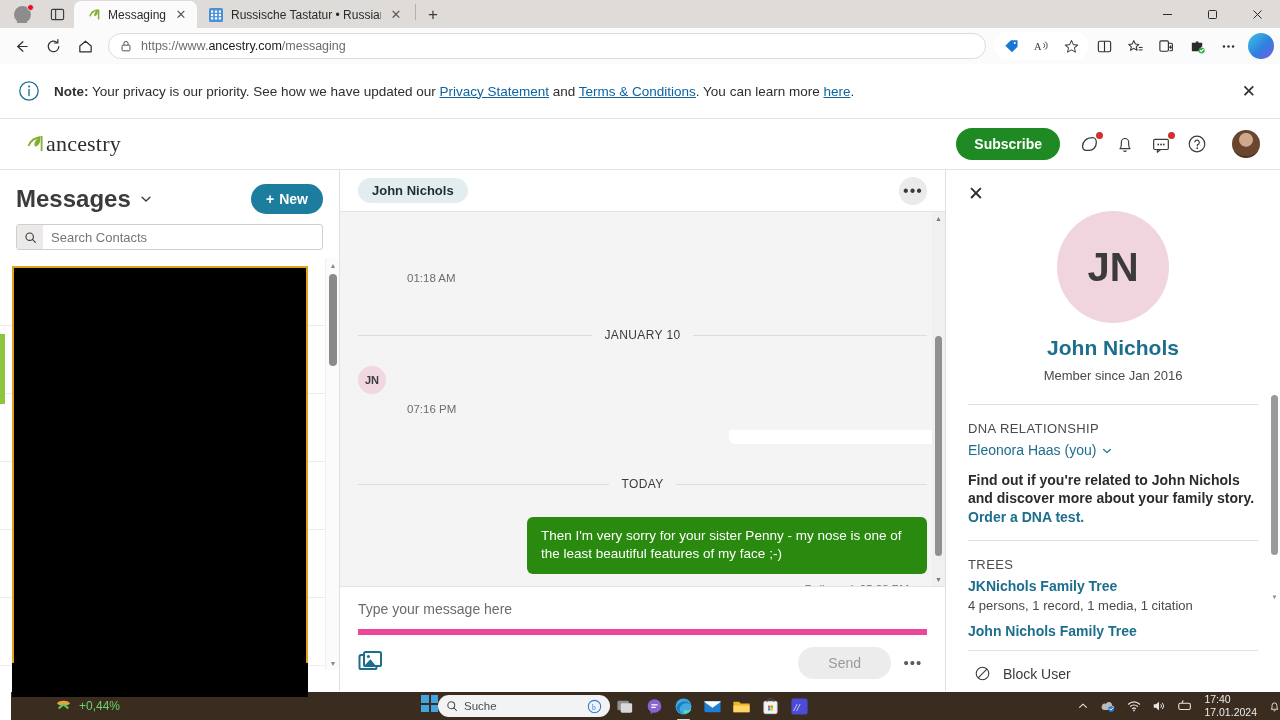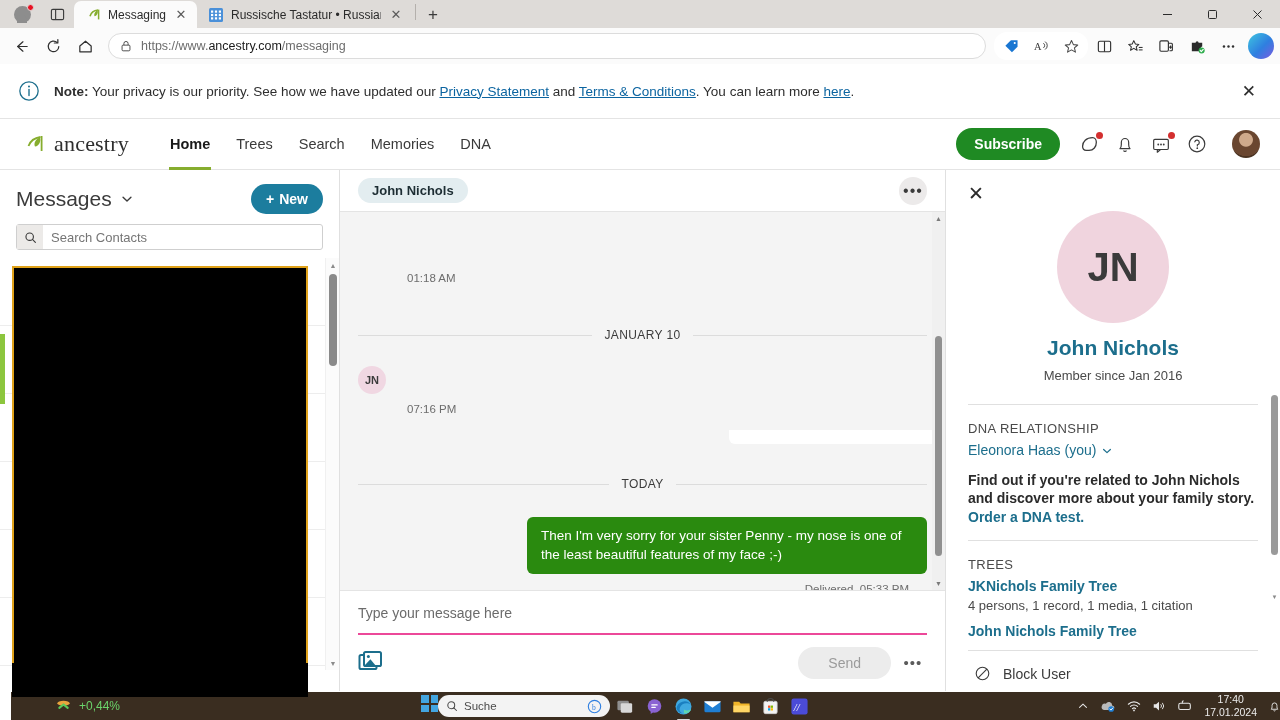--- a/index.html
+++ b/index.html
@@ -95,21 +95,21 @@
   }
   .notice .txt { font-size: 13.5px; color: #2e2e2e; flex: 1 1 auto; }
   .notice .txt b { font-weight: 700; }
   .notice a { color: #0b64a0; text-decoration: underline; }
   .notice .x { font-size: 17px; color: #2e2e2e; padding: 4px 6px; line-height: 1; }
 
   .ancnav {
     height: 51px; border-bottom: 1px solid #e4e4e4; display: flex; align-items: center;
     padding: 0 20px; background: #fff;
   }
-  .logo { display: flex; align-items: flex-end; gap: 8px; margin-right: 28px; }
+  .logo { display: flex; align-items: flex-end; gap: 0; margin-right: 28px; }
   .logo .word {
     font-family: "Liberation Serif", serif; font-size: 22px; color: #2e2e2e; letter-spacing: .2px;
   }
   .ancnav .links { display: flex; align-items: center; gap: 0px; height: 51px; }
   .ancnav .links a {
     font-size: 14.5px; color: #3b3b3b; text-decoration: none; padding: 0 13px;
     height: 51px; display: flex; align-items: center; position: relative;
   }
   .ancnav .links a.active { color: #1a1a1a; font-weight: 700; }
   .ancnav .links a.active::after {
@@ -129,21 +129,21 @@
   .userav {
     width: 28px; height: 28px; border-radius: 50%; margin-left: 10px;
     background: radial-gradient(circle at 50% 35%, #cfa98b 0 28%, #6a4630 32% 70%, #4a3322 72%);
   }
 
   
   .msgwrap { display: flex; height: 521px; }
 
   .leftcol { width: 340px; border-right: 1px solid #e0e0e0; position: relative; background: #fff; }
   .lhead { padding: 14px 16px 0 16px; display: flex; align-items: center; }
-  .lhead h1 { font-size: 21px; color: #3b3b3b; font-weight: 400; }
+  .lhead h1 { font-size: 24px; color: #3b3b3b; font-weight: 700; }
   .chev { margin-left: 8px; color: #3b3b3b; }
   .newbtn {
     margin-left: auto; background: #1c7d9e; color: #fff; border: none; border-radius: 16px;
     font-size: 14px; font-weight: 700; padding: 7px 15px; display: flex; align-items: center; gap: 5px;
     font-family: inherit;
   }
   .searchrow { padding: 10px 16px 8px 16px; }
   .searchbox {
     display: flex; align-items: center; border: 1px solid #cfcfcf; border-radius: 3px;
     height: 26px; background: #fff;
@@ -229,21 +229,21 @@
   }
   .cscroll .arrowup { top: 0; }
   .cscroll .arrowdn { bottom: 0; }
   .cscroll .thumb {
     position: absolute; left: 3px; top: 124px; width: 7px; height: 220px;
     background: #909090; border-radius: 4px;
   }
 
   .composer { background: #fff; border-top: 1px solid #e4e4e4; padding: 14px 18px 12px 18px; }
   .composer .inp {
-    font-size: 14px; color: #6b6b6b; padding-bottom: 12px; border-bottom: 2px solid #ec4899;
+    font-size: 14px; color: #6b6b6b; padding-bottom: 12px; border-bottom: 6px solid #ec4899;
   }
   .composer .row2 { display: flex; align-items: center; padding-top: 12px; }
   .sendbtn {
     background: #ececec; color: #9b9b9b; border: none; border-radius: 16px;
     font-size: 14px; padding: 8px 30px; margin-left: auto; font-family: inherit;
   }
   .cmore2 { width: 28px; height: 28px; display: flex; align-items: center; justify-content: center;
     color: #5b5b5b; font-size: 15px; letter-spacing: 1px; line-height: 0; margin-left: 8px; }
 
   .rightcol { width: 335px; border-left: 1px solid #e0e0e0; background: #fff; position: relative; padding: 0 22px; }
@@ -285,21 +285,21 @@
     display: flex; align-items: center; gap: 6px; padding: 0 8px;
   }
   .tb-search .lbl { font-size: 11.5px; color: #4b4b4b; flex: 1 1 auto; }
   .tb-apps { display: flex; align-items: center; gap: 10px; margin-left: 6px; }
   .tbapp { width: 19px; height: 19px; border-radius: 3px; position: relative; }
   .tbapp.active::after {
     content: ""; position: absolute; left: 3px; right: 3px; bottom: -5px; height: 2px;
     background: #d8d8d8; border-radius: 1px;
   }
   .tb-right { display: flex; align-items: center; gap: 11px; padding-right: 10px; color: #e6e6e6; }
-  .tb-clock { font-size: 10.5px; color: #ececec; line-height: 1.25; text-align: center; }
+  .tb-clock { font-size: 10.5px; color: #ececec; line-height: 1.25; text-align: left; }
   svg { display: block; }
 </style>
 </head>
 <body>
 
 <div class="browser">
 
   <div class="tabstrip">
     <div class="tb-profile">
       <div class="av"></div>
@@ -471,27 +471,20 @@
 
     <div class="ancnav">
       <div class="logo">
         <svg width="26" height="26" viewBox="0 0 26 26">
           <path d="M20.5 6 C15 6.8 10.5 9.5 8.5 15" stroke="#86ad2e" stroke-width="1.8" fill="none"></path>
           <path d="M20 6.2 C21.2 10.6 19 14.6 15 15.6 C13.2 12.2 16 7.6 20 6.2Z" fill="#86ad2e"></path>
           <line x1="21.6" y1="5" x2="21.6" y2="20" stroke="#86ad2e" stroke-width="1.8"></line>
         </svg>
         <span class="word">ancestry</span>
       </div>
-      <div class="links">
-        <a href="#" class="active">Home</a>
-        <a href="#">Trees</a>
-        <a href="#">Search</a>
-        <a href="#">Memories</a>
-        <a href="#">DNA</a>
-      </div>
       <div class="spacer"></div>
       <button class="subscribe">Subscribe</button>
       <div class="navicons">
         <div class="navicon">
           <svg width="22" height="22" viewBox="0 0 24 24">
             <path d="M16 5 C9 5 5 9.5 5 14.5 C5 17.5 7 19 9 19 L12 19 C17 19 20 15 20 10 C20 7.5 18.5 5 16 5Z" fill="none" stroke="#3b3b3b" stroke-width="1.4"></path>
           </svg>
           <span class="reddot"></span>
         </div>
         <div class="navicon">

